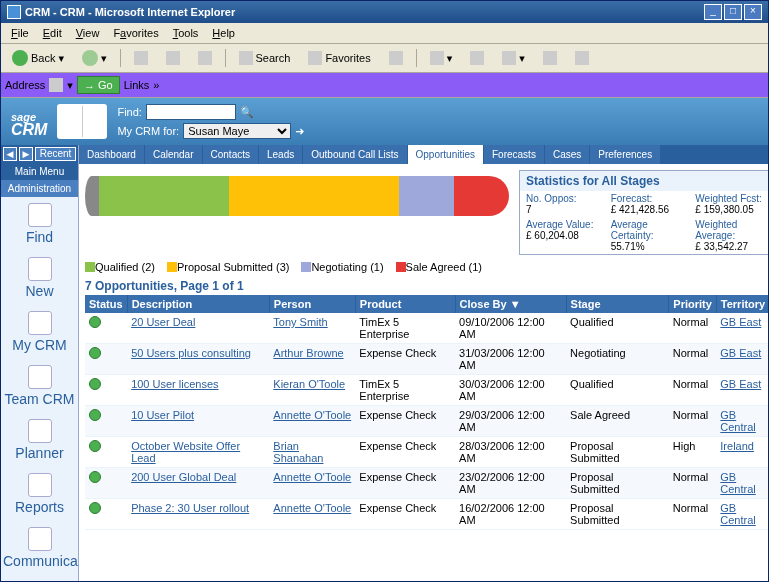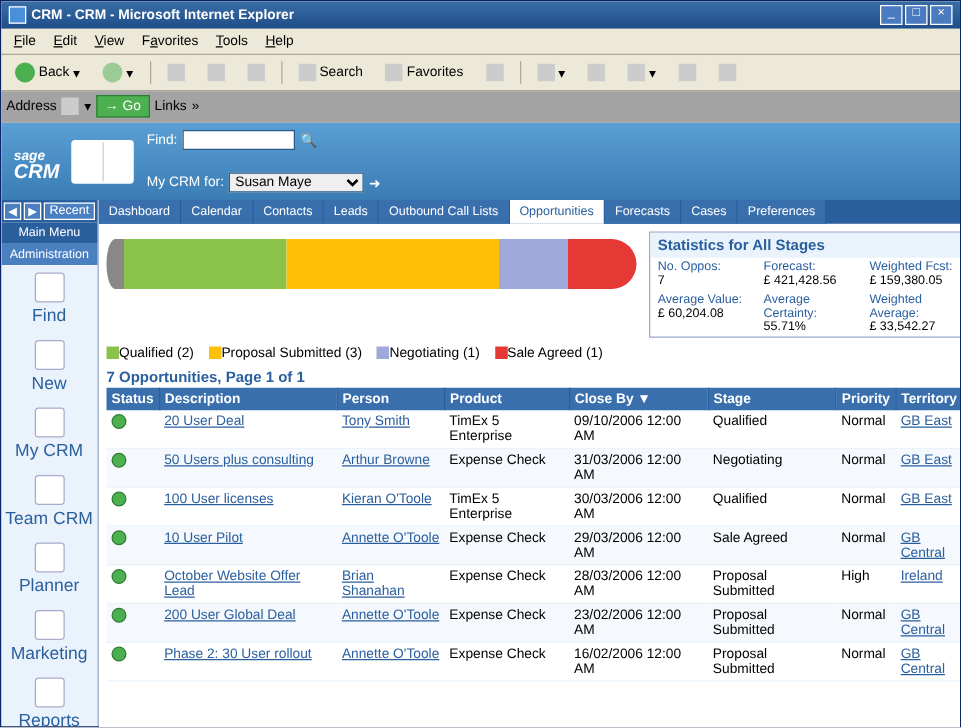--- a/index.html
+++ b/index.html
@@ -13,21 +13,21 @@
 .menubar{background:#ece9d8;padding:2px 4px;display:flex;gap:2px;border-bottom:1px solid #aca899}
 .menubar span{padding:2px 6px}
 .menubar span u{text-decoration:underline}
 .toolbar{background:#ece9d8;padding:3px 4px;display:flex;align-items:center;gap:4px;border-bottom:1px solid #aca899}
 .tbtn{padding:2px 6px;border:1px solid transparent;display:flex;align-items:center;gap:3px}
 .tb-icon{width:16px;height:16px;border-radius:50%;display:inline-block}
 .back-icon{background:#4caf50}
 .fwd-icon{background:#4caf50;opacity:.5}
 .tb-sep{width:1px;height:18px;background:#aca899;margin:0 2px}
 .tb-small{width:14px;height:14px;background:#ccc;display:inline-block}
-.addrbar{background:#a3a3a3;padding:3px 4px;display:flex;align-items:center;gap:4px;border-bottom:1px solid #aca899}
+.addrbar{background:#8b5cf6;padding:3px 4px;display:flex;align-items:center;gap:4px;border-bottom:1px solid #aca899}
 .addrbar input{flex:1;border:1px solid #7f9db9;padding:2px;background:#fff}
 .gobtn{padding:2px 6px;background:#4caf50;color:#fff;border:1px solid #2e7d32}
 .crm-area{flex:1;display:flex;flex-direction:column;overflow:hidden}
 .crm-header{background:linear-gradient(#5a9fd4,#3a7db5);padding:6px 10px;display:flex;align-items:center;gap:10px}
 .sage-logo{color:#fff;font-weight:bold;font-size:20px;font-style:italic;line-height:.9}
 .sage-logo .crm{font-size:16px;display:block}
 .book-icon{width:50px;height:35px;background:#fff;border-radius:3px;position:relative}
 .book-icon:before{content:"";position:absolute;left:50%;top:2px;bottom:2px;width:1px;background:#ccc}
 .find-row{display:flex;align-items:center;gap:4px;color:#fff}
 .find-row input{border:1px solid #2a5a8a;padding:1px 3px;width:90px}
@@ -150,21 +150,21 @@
       <div class="sage-logo">
         <span>sage</span><span class="crm">CRM</span>
       </div>
       <div class="book-icon"></div>
       <div>
         <div class="find-row">
           <span>Find:</span>
           <input value="" style="">
           <span>🔍</span>
         </div>
-        <div class="find-row" style="margin-top:18px">
+        <div class="find-row" style="margin-top:3px">
           <span>My CRM for:</span>
           <select><option>Susan Maye</option></select>
           <span>➜</span>
         </div>
       </div>
     </div>
 
     <div class="crm-body">
       <div class="leftnav">
         <div class="leftnav-top">
@@ -187,24 +187,20 @@
               <div class="ni-icon"></div>
               <div class="ni-label">My CRM</div>
             </div>
             <div class="nav-item">
               <div class="ni-icon"></div>
               <div class="ni-label">Team CRM</div>
             </div>
             <div class="nav-item">
               <div class="ni-icon"></div>
               <div class="ni-label">Planner</div>
-            </div>
-            <div class="nav-item">
-              <div class="ni-icon"></div>
-              <div class="ni-label">Marketing</div>
             </div>
             <div class="nav-item">
               <div class="ni-icon"></div>
               <div class="ni-label">Reports</div>
             </div>
             <div class="nav-item">
               <div class="ni-icon"></div>
               <div class="ni-label">Communicator</div>
             </div>
           </div>

